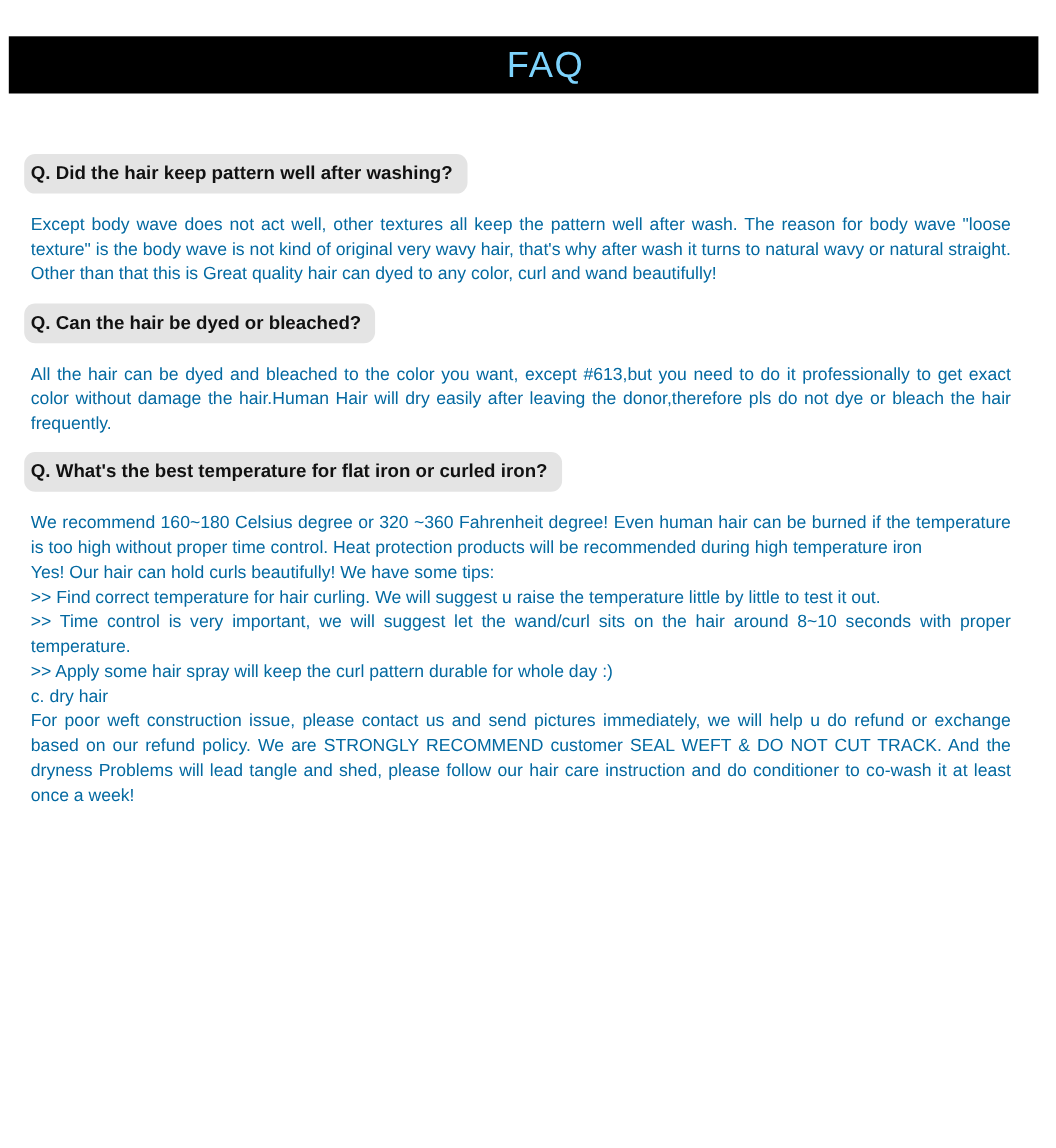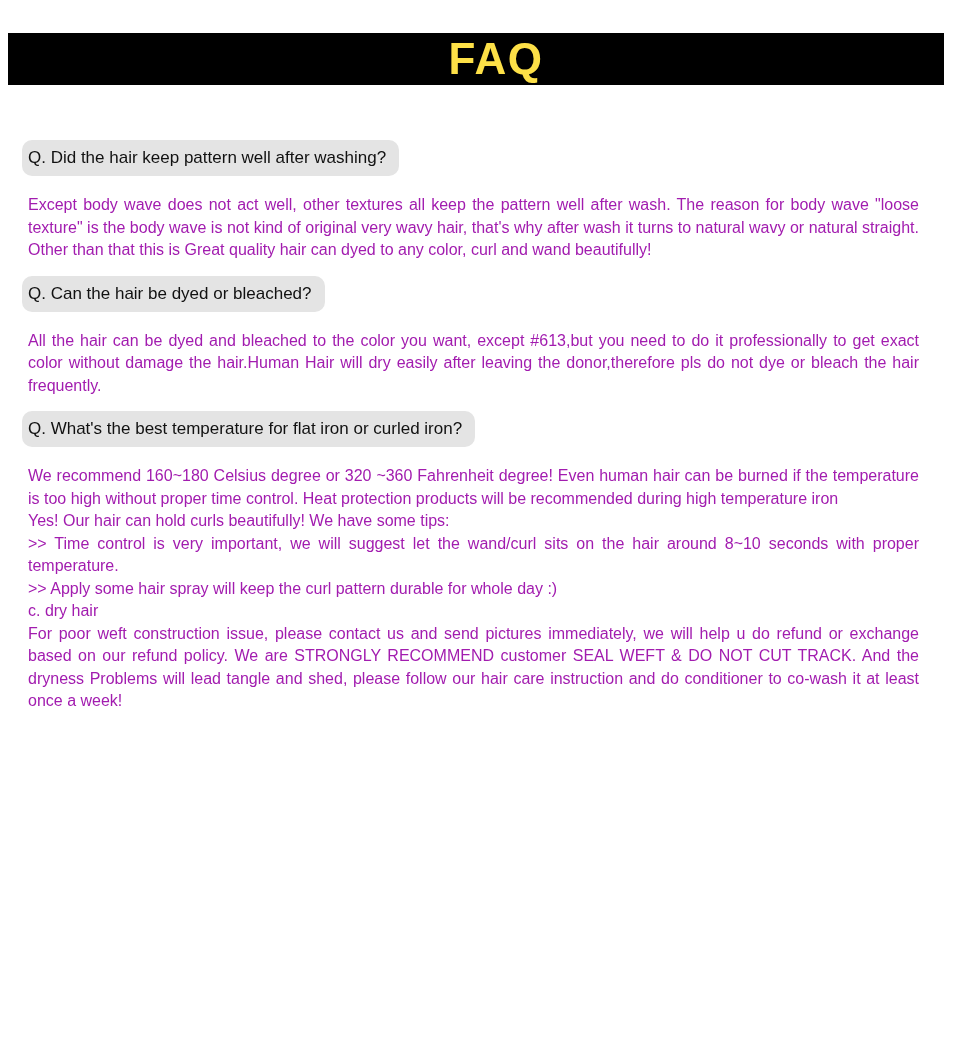--- a/index.html
+++ b/index.html
@@ -17,49 +17,49 @@
   }
   .header-bar {
     margin: 33px 16px 0 8px;
     height: 52px;
     background: #000000;
     display: flex;
     align-items: center;
     justify-content: center;
   }
   .header-title {
-    color: #fde047;
-    font-size: 44px;
-    font-weight: bold;
+    color: #7dd3fc;
+    font-size: 33px;
+    font-weight: normal;
     letter-spacing: 1.5px;
     padding-left: 40px; 
   }
   .content {
     margin: 0 41px 0 28px; 
   }
   .q-pill {
     display: table; 
     background: #e4e4e4;
     border-radius: 10px;
     padding: 7px 13px 7px 6px;
     margin: 14px 16px 18px -6px;
     font-size: 17px;
     line-height: 22px;
-    font-weight: normal;
+    font-weight: bold;
     color: #111111;
     white-space: nowrap;
   }
   .q-first {
     margin-top: 55px;
   }
   .answer {
     font-size: 16px;
     line-height: 22.5px;
     text-align: justify;
-    color: #a21caf;
+    color: #0369a1;
   }
   .answer-line {  }
 </style>
 </head>
 <body>
 
 <div class="page">
 
   <div class="header-bar">
     <span class="header-title">FAQ</span>
@@ -84,20 +84,21 @@
     <section>
       <div class="q-pill">Q. What's the best temperature for flat iron or curled iron?</div>
       <div class="answer">
         <div class="answer-line">We recommend 160~180 Celsius degree or 320 ~360 Fahrenheit degree! Even human hair can be burned if the temperature is too high without proper time control. Heat protection products will be recommended during high temperature iron</div>
       </div>
     </section>
 
     <section>
       <div class="answer">
         <div class="answer-line">Yes! Our hair can hold curls beautifully! We have some tips:</div>
+        <div class="answer-line">&gt;&gt; Find correct temperature for hair curling. We will suggest u raise the temperature little by little to test it out.</div>
         <div class="answer-line">&gt;&gt; Time control is very important, we will suggest let the wand/curl sits on the hair around 8~10 seconds with proper temperature.</div>
         <div class="answer-line">&gt;&gt; Apply some hair spray will keep the curl pattern durable for whole day :)</div>
       </div>
     </section>
 
     <section>
       <div class="answer">
         <div class="answer-line">c. dry hair</div>
         <div class="answer-line">For poor weft construction issue, please contact us and send pictures immediately, we will help u do refund or exchange based on our refund policy. We are STRONGLY RECOMMEND customer SEAL WEFT &amp; DO NOT CUT TRACK. And the dryness Problems will lead tangle and shed, please follow our hair care instruction and do conditioner to co-wash it at least once a week!</div>
       </div>

